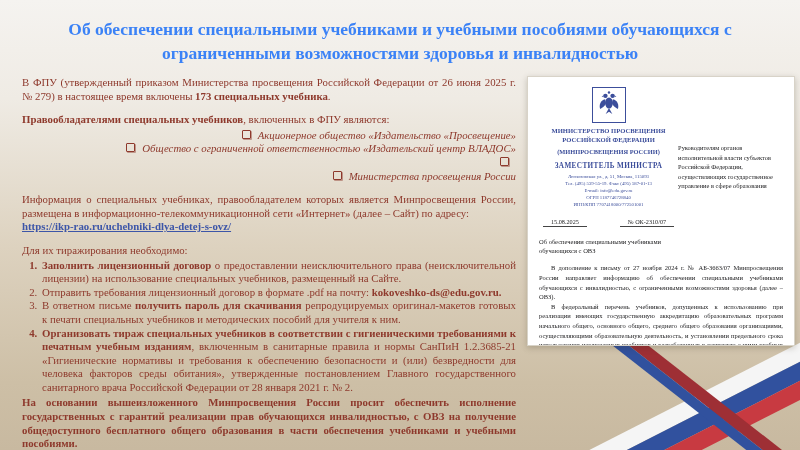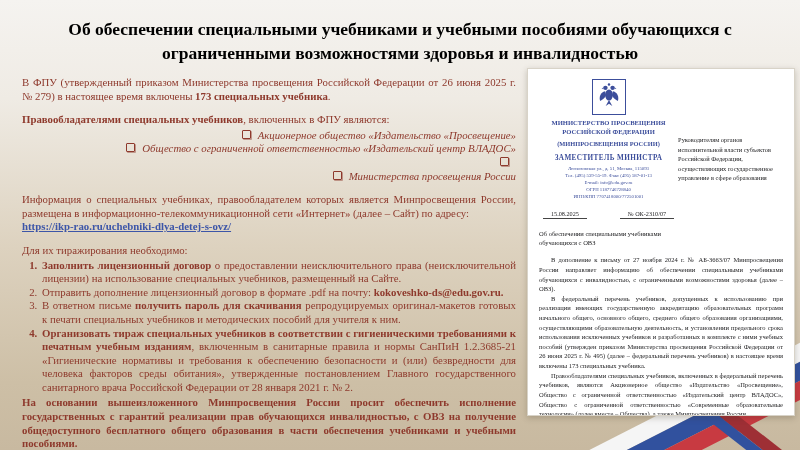--- a/index.html
+++ b/index.html
@@ -7,21 +7,21 @@
     width:800px;height:450px;overflow:hidden;position:relative;
     font-family:"Liberation Serif","DejaVu Serif",serif;
     background:linear-gradient(180deg,#f5f3f0 0%,#efebe4 22%,#ddd2bf 55%,#cdbfa6 85%,#c8b9a0 100%);
   }
   .slide{position:absolute;inset:0;}
 
   
   .title{
     position:absolute;left:30px;right:30px;top:18px;
     text-align:center;font-weight:bold;font-size:17.5px;line-height:1.35;
-    color:#000000;z-index:3;
+    color:#3b82f6;z-index:3;
   }
 
   
   .left-col{
     position:absolute;left:22px;top:76px;width:494px;z-index:3;
     color:#8e392c;font-size:10.8px;line-height:13.6px;text-align:justify;
   }
   .left-col p{margin:0 0 10px 0;}
   .b{font-weight:bold;}
   .holders-list{margin:0 0 10px 0;padding:0;list-style:none;}
@@ -35,21 +35,21 @@
   .steps{margin:0 0 2px 0;padding:0 0 0 18px;}
   .steps li{margin:0;padding-left:2px;}
   .steps li.nb::marker{font-weight:bold;}
   .final-para{font-weight:bold;}
 
   
   .ribbons{position:absolute;right:0;bottom:0;width:320px;height:170px;z-index:1;}
 
   
   .letter{
-    position:absolute;left:527px;top:68px;width:268px;height:348px;z-index:2;
+    position:absolute;left:527px;top:76px;width:268px;height:270px;z-index:2;
     background:#ffffff;border:1px solid #d8d3c8;
     box-shadow:0 2px 6px rgba(60,50,30,.25);
     overflow:hidden;color:#1d1d1f;
     padding:10px 11px 0 11px;box-sizing:border-box;
   }
   .letter-head{display:flex;}
   .head-left{width:57%;text-align:center;color:#3c4e9b;}
   .head-right{width:43%;padding-top:56px;box-sizing:border-box;}
   .emblem-box{
     display:inline-block;border:1px solid #3c4e9b;padding:2px 5px;margin-bottom:4px;
@@ -100,21 +100,21 @@
       <li><span class="chk"></span><span>Министерства просвещения России</span></li>
     </ul>
 
     <p><span>Информация о специальных учебниках, правообладателем которых является Минпросвещения России, размещена в информационно-телекоммуникационной сети «Интернет» (далее – Сайт) по адресу:</span><br>
       <a class="site-link" href="#">https://ikp-rao.ru/uchebniki-dlya-detej-s-ovz/</a></p>
 
     <p style="margin-bottom:1px;">Для их тиражирования необходимо:</p>
 
     <ol class="steps">
       <li class="nb"><span class="b">Заполнить лицензионный договор</span><span> о предоставлении неисключительного права (неисключительной лицензии) на использование специальных учебников, размещенный на Сайте.</span></li>
-      <li><span>Отправить дополнение лицензионный договор в формате .pdf на почту: </span><span class="b">kokoveshko-ds@edu.gov.ru.</span></li>
+      <li><span>Отправить требования лицензионный договор в формате .pdf на почту: </span><span class="b">kokoveshko-ds@edu.gov.ru.</span></li>
       <li><span>В ответном письме </span><span class="b">получить пароль для скачивания</span><span> репродуцируемых оригинал-макетов готовых к печати специальных учебников и методических пособий для учителя к ним.</span></li>
       <li class="nb"><span class="b">Организовать тираж специальных учебников в соответствии с гигиеническими требованиями к печатным учебным изданиям</span><span>, включенным в санитарные правила и нормы СанПиН 1.2.3685-21 «Гигиенические нормативы и требования к обеспечению безопасности и (или) безвредности для человека факторов среды обитания», утвержденные постановлением Главного государственного санитарного врача Российской Федерации от 28 января 2021 г. № 2.</span></li>
     </ol>
 
     <p class="final-para">На основании вышеизложенного Минпросвещения России просит обеспечить исполнение государственных с гарантий реализации прав обучающихся инвалидностью, с ОВЗ на получение общедоступного бесплатного общего образования в части обеспечения учебниками и учебными пособиями.</p>
   </div>
 
   <div class="letter">
     <div class="letter-head">
       <div class="head-left">

